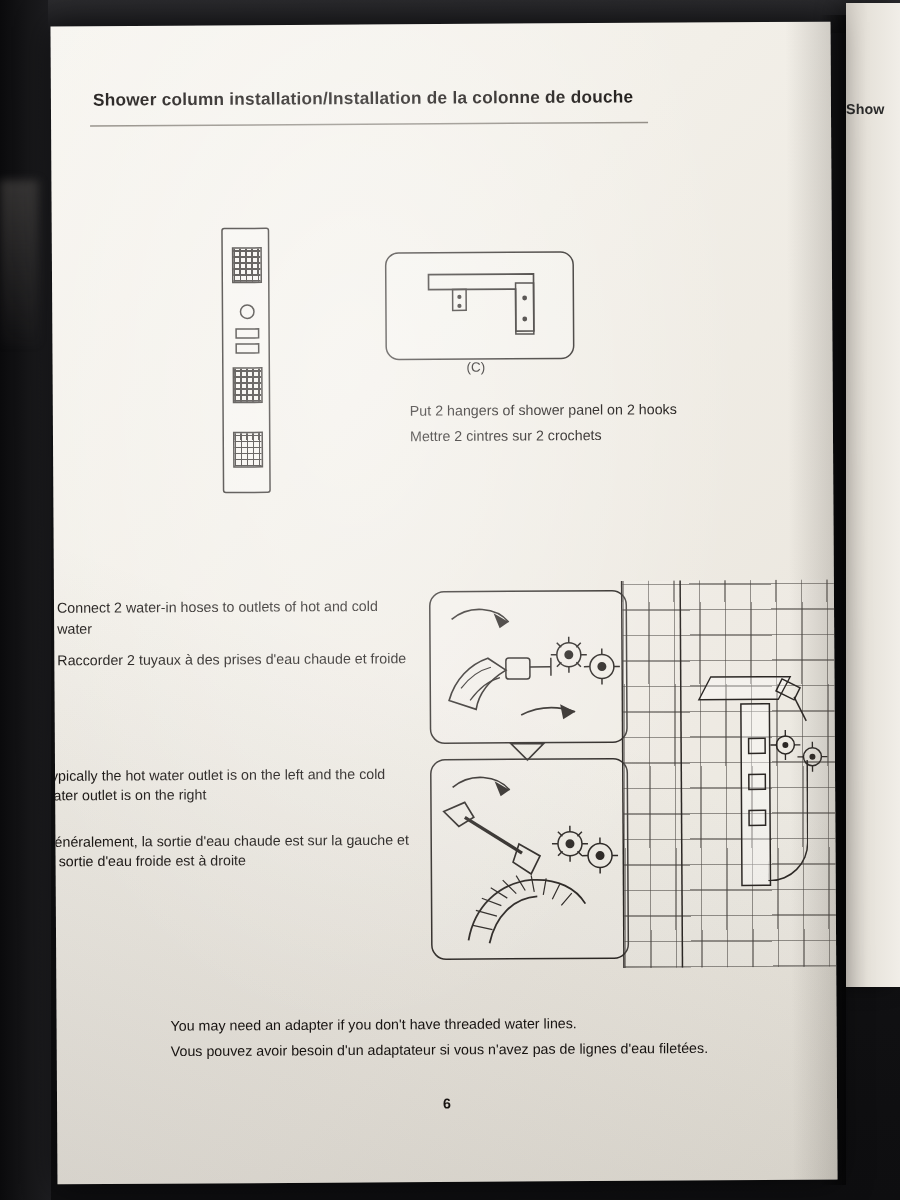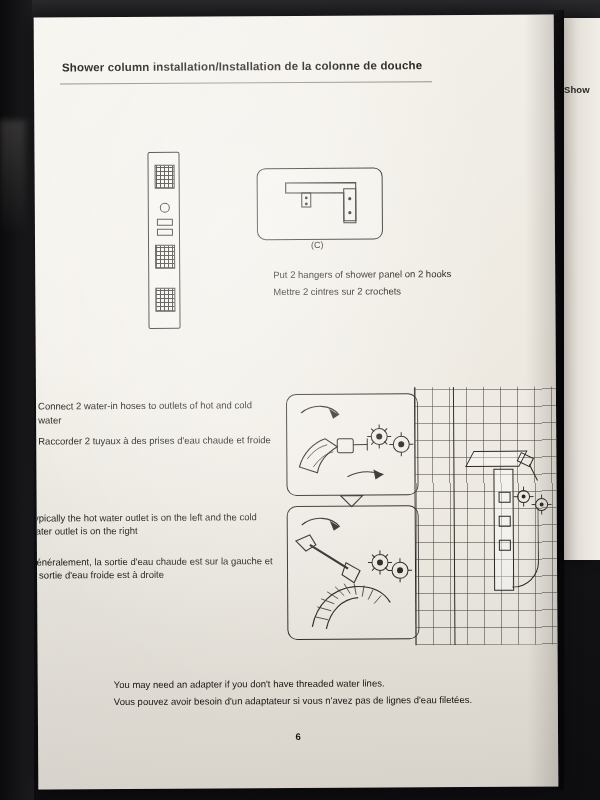--- a/index.html
+++ b/index.html
@@ -37,22 +37,22 @@
     filter: blur(3px);
   }
   .bg-top-strip {
     position: absolute;
     left: 32px; top: 0;
     width: 568px; height: 22px;
     background: linear-gradient(180deg,#2a2a2d,#1b1b1e);
   }
   .bg-right-page {
     position: absolute;
-    right: 0; top: 18px;
-    width: 36px; height: 542px;
+    right: 0; top: 2px;
+    width: 36px; height: 656px;
     background: linear-gradient(90deg,#cfcac2 0%, #e6e2da 40%, #f1eee8 100%);
     box-shadow: -6px 0 14px rgba(0,0,0,.45);
   }
   .bg-right-shadow {
     position: absolute;
     right: 36px; top: 10px;
     width: 18px; height: 780px;
     background: linear-gradient(90deg, rgba(0,0,0,0) 0%, rgba(0,0,0,.55) 100%);
   }
   .right-page-text {

